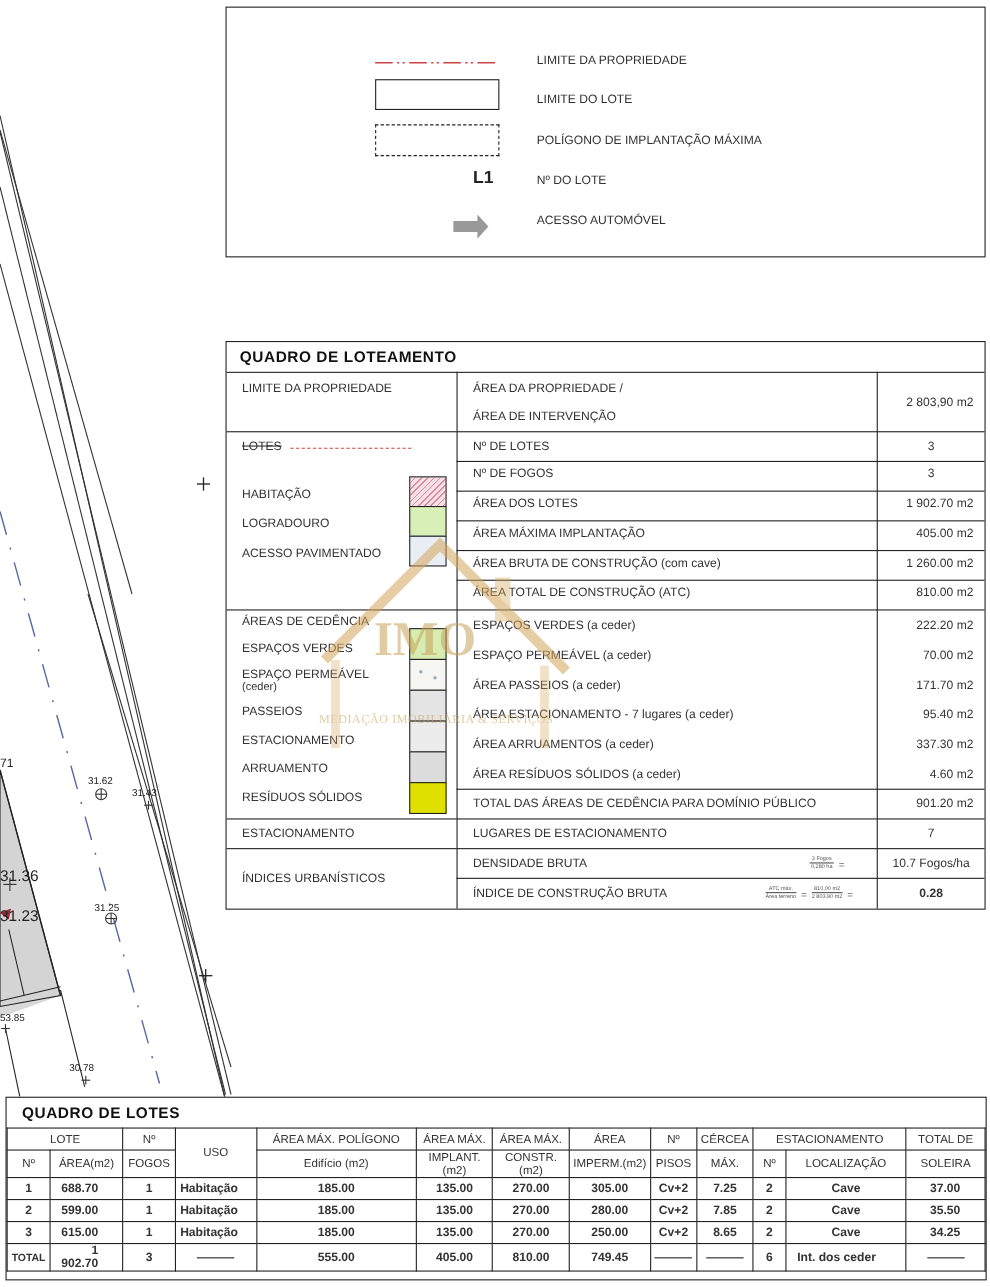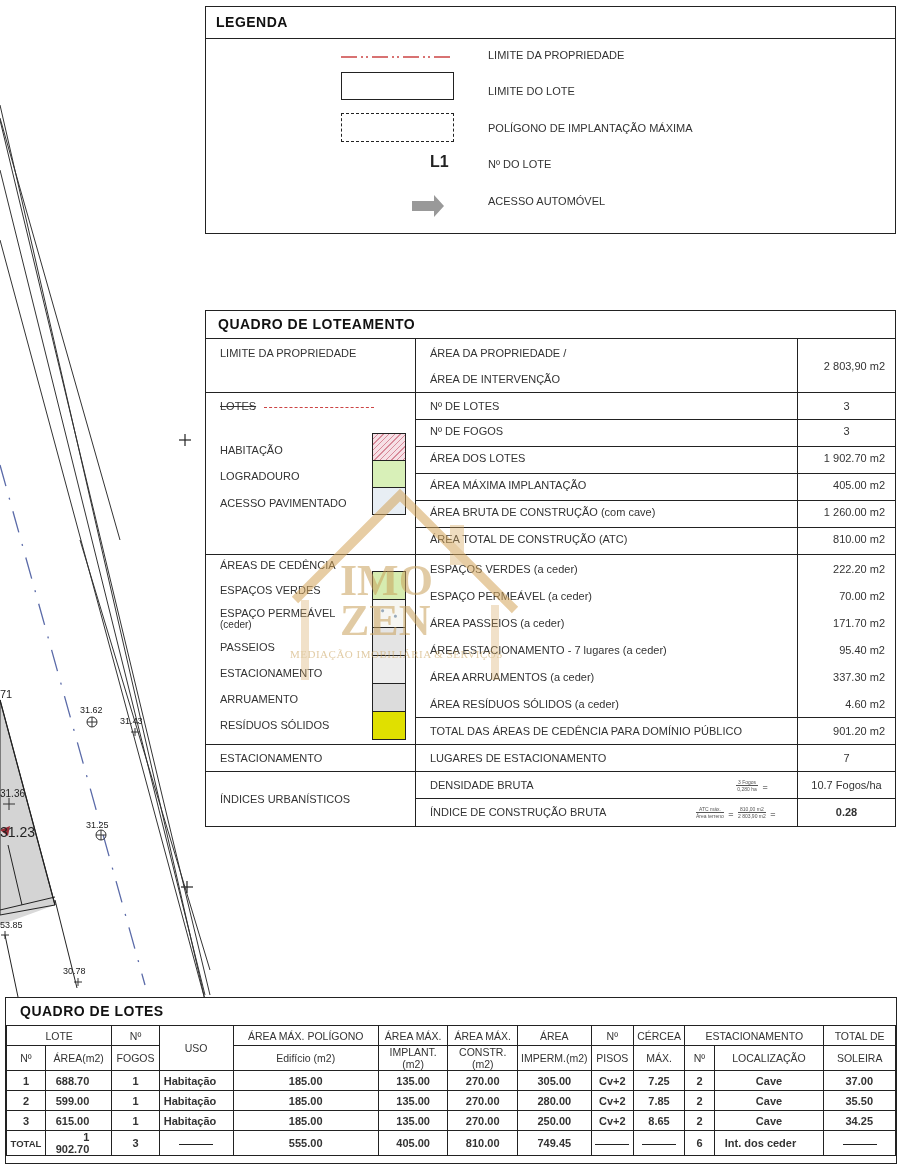--- a/index.html
+++ b/index.html
@@ -73,31 +73,28 @@
     <line x1="78" y1="978" x2="78" y2="986" stroke="#333"></line>
 
   <line x1="179" y1="440" x2="191" y2="440" stroke="#222" stroke-width="1.2"></line>
     <line x1="185" y1="434" x2="185" y2="446" stroke="#222" stroke-width="1.2"></line>
   <line x1="181" y1="887" x2="193" y2="887" stroke="#222" stroke-width="1.2"></line>
     <line x1="187" y1="881" x2="187" y2="893" stroke="#222" stroke-width="1.2"></line>
 </svg>
 
 <span class="abs" style="left:80px;top:705px;font-size:9px;">31.62</span>
 <span class="abs" style="left:120px;top:716px;font-size:9px;">31.43</span>
-<span class="abs" style="left:0px;top:788px;font-size:10px;">31.36</span>
+<span class="abs" style="left:0px;top:788px;font-size:14px;">31.36</span>
 <span class="abs" style="left:0px;top:824px;font-size:14px;">31.23</span>
 <span class="abs" style="left:86px;top:820px;font-size:9px;">31.25</span>
 <span class="abs" style="left:0px;top:920px;font-size:9px;">53.85</span>
 <span class="abs" style="left:63px;top:966px;font-size:9px;">30.78</span>
 <span class="abs" style="left:0px;top:688px;font-size:11px;">71</span>
 
 <div class="box" style="left:205px;top:6px;width:691px;height:228px;">
-  <div style="position:absolute;left:0;top:0;right:0;height:31px;border-bottom:1.5px solid #222;">
-    <span class="title" style="position:absolute;left:10px;top:7px;">LEGENDA</span>
-  </div>
 
   <svg style="position:absolute;left:130px;top:40px;" width="120" height="170">
     <line x1="5" y1="10" x2="115" y2="10" stroke="#c44" stroke-width="1.5" stroke-dasharray="16,4,2,3,2,4"></line>
   </svg>
   <div style="position:absolute;left:135px;top:65px;width:111px;height:26px;border:1.5px solid #222;"></div>
   <div style="position:absolute;left:135px;top:106px;width:111px;height:27px;border:1.5px dashed #222;"></div>
   <span style="position:absolute;left:224px;top:146px;font-size:16px;font-weight:bold;">L1</span>
   <svg style="position:absolute;left:206px;top:188px;" width="40" height="22">
     <polygon points="0,6 22,6 22,0 32,11 22,22 22,16 0,16" fill="#999"></polygon>
   </svg>
@@ -213,21 +210,20 @@
 </div>
 
 <div class="watermark">
   <svg width="240" height="200" style="position:absolute;left:0;top:0;">
     <polyline points="10,120 115,15 230,130" fill="none" stroke="#d4a55a" stroke-width="9"></polyline>
     <rect x="165" y="45" width="14" height="40" fill="#d4a55a" opacity="0.7"></rect>
     <line x1="20" y1="120" x2="20" y2="200" stroke="#d4a55a" stroke-width="8" opacity="0.6"></line>
     <line x1="210" y1="125" x2="210" y2="200" stroke="#d4a55a" stroke-width="8" opacity="0.6"></line>
   </svg>
   <span class="wm-text" style="left:55px;top:75px;font-size:44px;font-weight:bold;">IMO</span>
-  <span class="wm-text" style="left:55px;top:115px;font-size:44px;font-weight:bold;">ZEN</span>
   <span class="wm-text" style="left:5px;top:168px;font-size:11px;white-space:nowrap;letter-spacing:0.5px;">MEDIAÇÃO IMOBILIÁRIA &amp; SERVIÇOS</span>
 </div>
 
 <div class="box qlt">
   <span class="title" style="position:absolute;left:14px;top:5px;">QUADRO DE LOTES</span>
   <table class="lots">
     <colgroup>
       <col style="width:37px">
         <col style="width:63px">
         <col style="width:45px">

